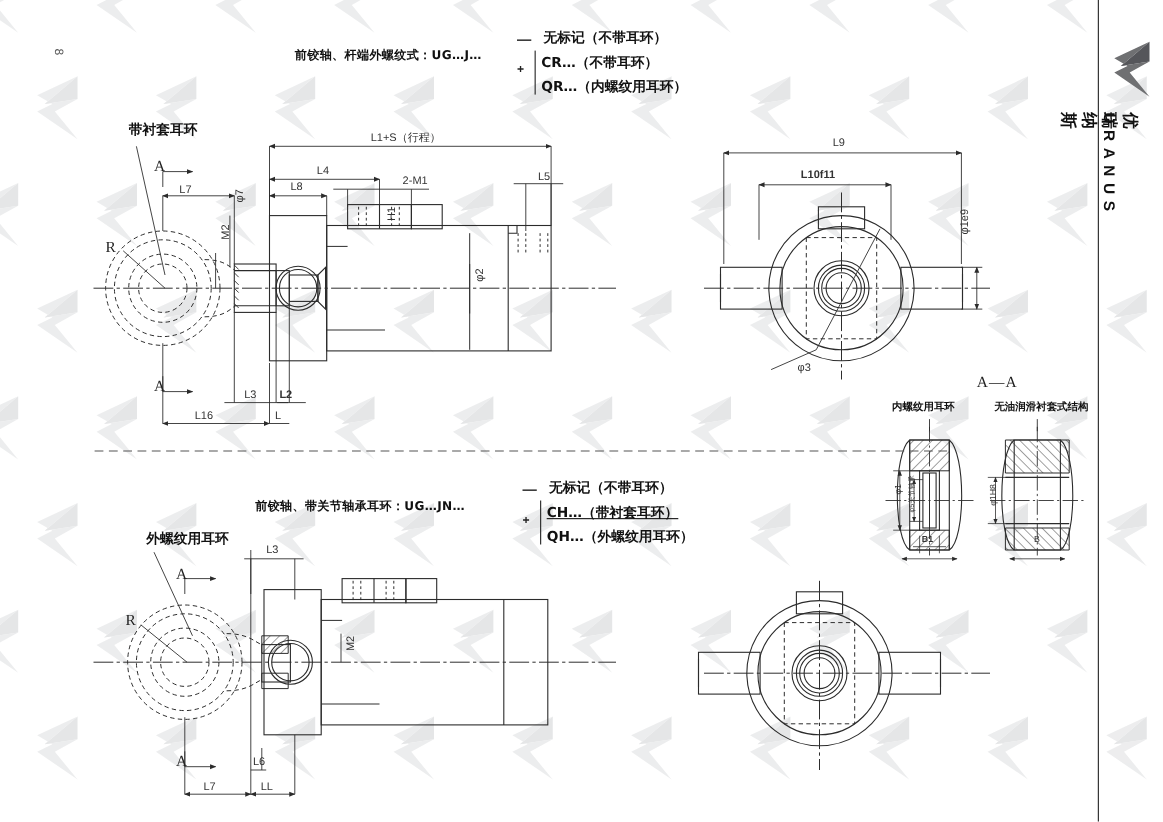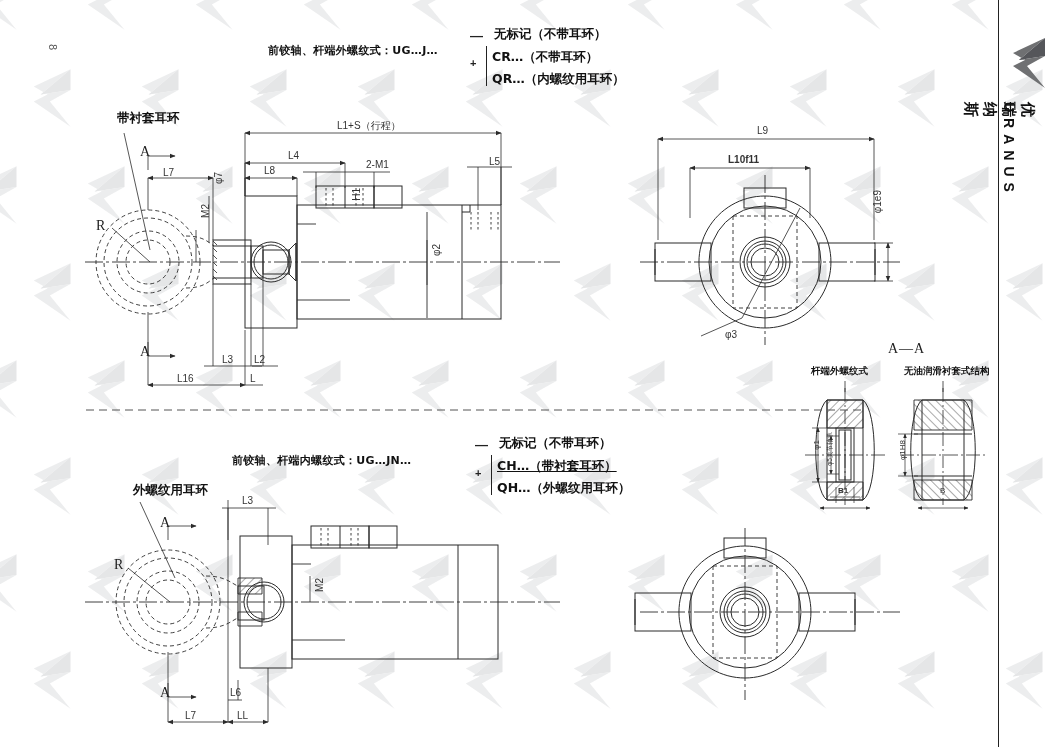--- a/index.html
+++ b/index.html
@@ -935,46 +935,46 @@
 
   <div class="txt cn" style="left:117px;top:112px;font-size:12.5px;">带衬套耳环</div>
 
   <div class="txt serif" style="left:96px;top:219px;font-size:14px;">R</div>
   <div class="txt serif" style="left:140px;top:145px;font-size:14px;">A</div>
   <div class="txt serif" style="left:140px;top:345px;font-size:14px;">A</div>
   <div class="txt dim" style="left:163px;top:168px;">L7</div>
   <div class="txt dim dimv" style="left:214px;top:172px;transform:rotate(-90deg) translate(-100%,0);">φ7</div>
   <div class="txt dim dimv" style="left:201px;top:204px;transform:rotate(-90deg) translate(-100%,0);">M2</div>
   <div class="txt dim" style="left:222px;top:355px;">L3</div>
-  <div class="txt dim" style="left:254px;top:355px;">L2</div>
+  <div class="txt dim" style="left:254px;top:355px;font-weight:bold;">L2</div>
   <div class="txt dim" style="left:177px;top:374px;">L16</div>
   <div class="txt dim" style="left:250px;top:374px;">L</div>
   <div class="txt dim" style="left:264px;top:166px;">L8</div>
   <div class="txt dim" style="left:288px;top:151px;">L4</div>
   <div class="txt dim" style="left:337px;top:121px;">L1+S（行程）</div>
   <div class="txt dim" style="left:366px;top:160px;">2-M1</div>
   <div class="txt dim dimv" style="left:352px;top:188px;transform:rotate(-90deg) translate(-100%,0);">H1</div>
   <div class="txt dim" style="left:489px;top:157px;">L5</div>
   <div class="txt dim dimv" style="left:432px;top:244px;transform:rotate(-90deg) translate(-100%,0);">φ2</div>
 
   <div class="txt dim" style="left:757px;top:126px;">L9</div>
   <div class="txt dim" style="left:728px;top:155px;font-weight:bold;">L10f11</div>
   <div class="txt dim dimv" style="left:873px;top:190px;transform:rotate(-90deg) translate(-100%,0);">φ1e9</div>
   <div class="txt dim" style="left:709px;top:330px;margin-left:16px;">φ3</div>
 
   <div class="txt serif" style="left:888px;top:342px;font-size:14px;letter-spacing:1px;">A—A</div>
-  <div class="txt cn" style="left:811px;top:366px;font-size:9.5px;">杆端外螺纹式</div>
+  <div class="txt cn" style="left:811px;top:366px;font-size:9.5px;">内螺纹用耳环</div>
   <div class="txt cn" style="left:904px;top:366px;font-size:9.5px;">无油润滑衬套式结构</div>
   <div class="txt dim dimv" style="left:813px;top:440px;font-size:8px;transform:rotate(-90deg) translate(-100%,0);">φ1</div>
   <div class="txt dim dimv" style="left:827px;top:432px;font-size:6.5px;transform:rotate(-90deg) translate(-100%,0);">φ5关节轴承</div>
   <div class="txt dim" style="left:838px;top:487px;font-size:8px;font-weight:bold;">B1</div>
   <div class="txt dim dimv" style="left:899px;top:440px;font-size:8px;transform:rotate(-90deg) translate(-100%,0);">φ1H8</div>
   <div class="txt dim" style="left:940px;top:487px;font-size:8px;">B</div>
 
-  <div class="txt cn title-main" style="left:232px;top:455px;">前铰轴、杆端内螺纹式：UG…JN…</div>
+  <div class="txt cn title-main" style="left:232px;top:455px;">前铰轴、带关节轴承耳环：UG…JN…</div>
   <div class="plusminus" style="left:475px;top:437px;font-size:13px;">—</div>
   <div class="plusminus" style="left:475px;top:467px;">+</div>
   <div class="brace" style="left:491px;top:455px;height:40px;"></div>
   <div class="txt cn opt" style="left:499px;top:434px;">无标记（不带耳环）</div>
   <div class="txt cn opt" style="left:497px;top:457px;text-decoration:underline;">CH…（带衬套耳环）</div>
   <div class="txt cn opt" style="left:497px;top:479px;">QH…（外螺纹用耳环）</div>
 
   <div class="txt cn" style="left:133px;top:484px;font-size:12.5px;">外螺纹用耳环</div>
 
   <div class="txt serif" style="left:114px;top:558px;font-size:14px;">R</div>

